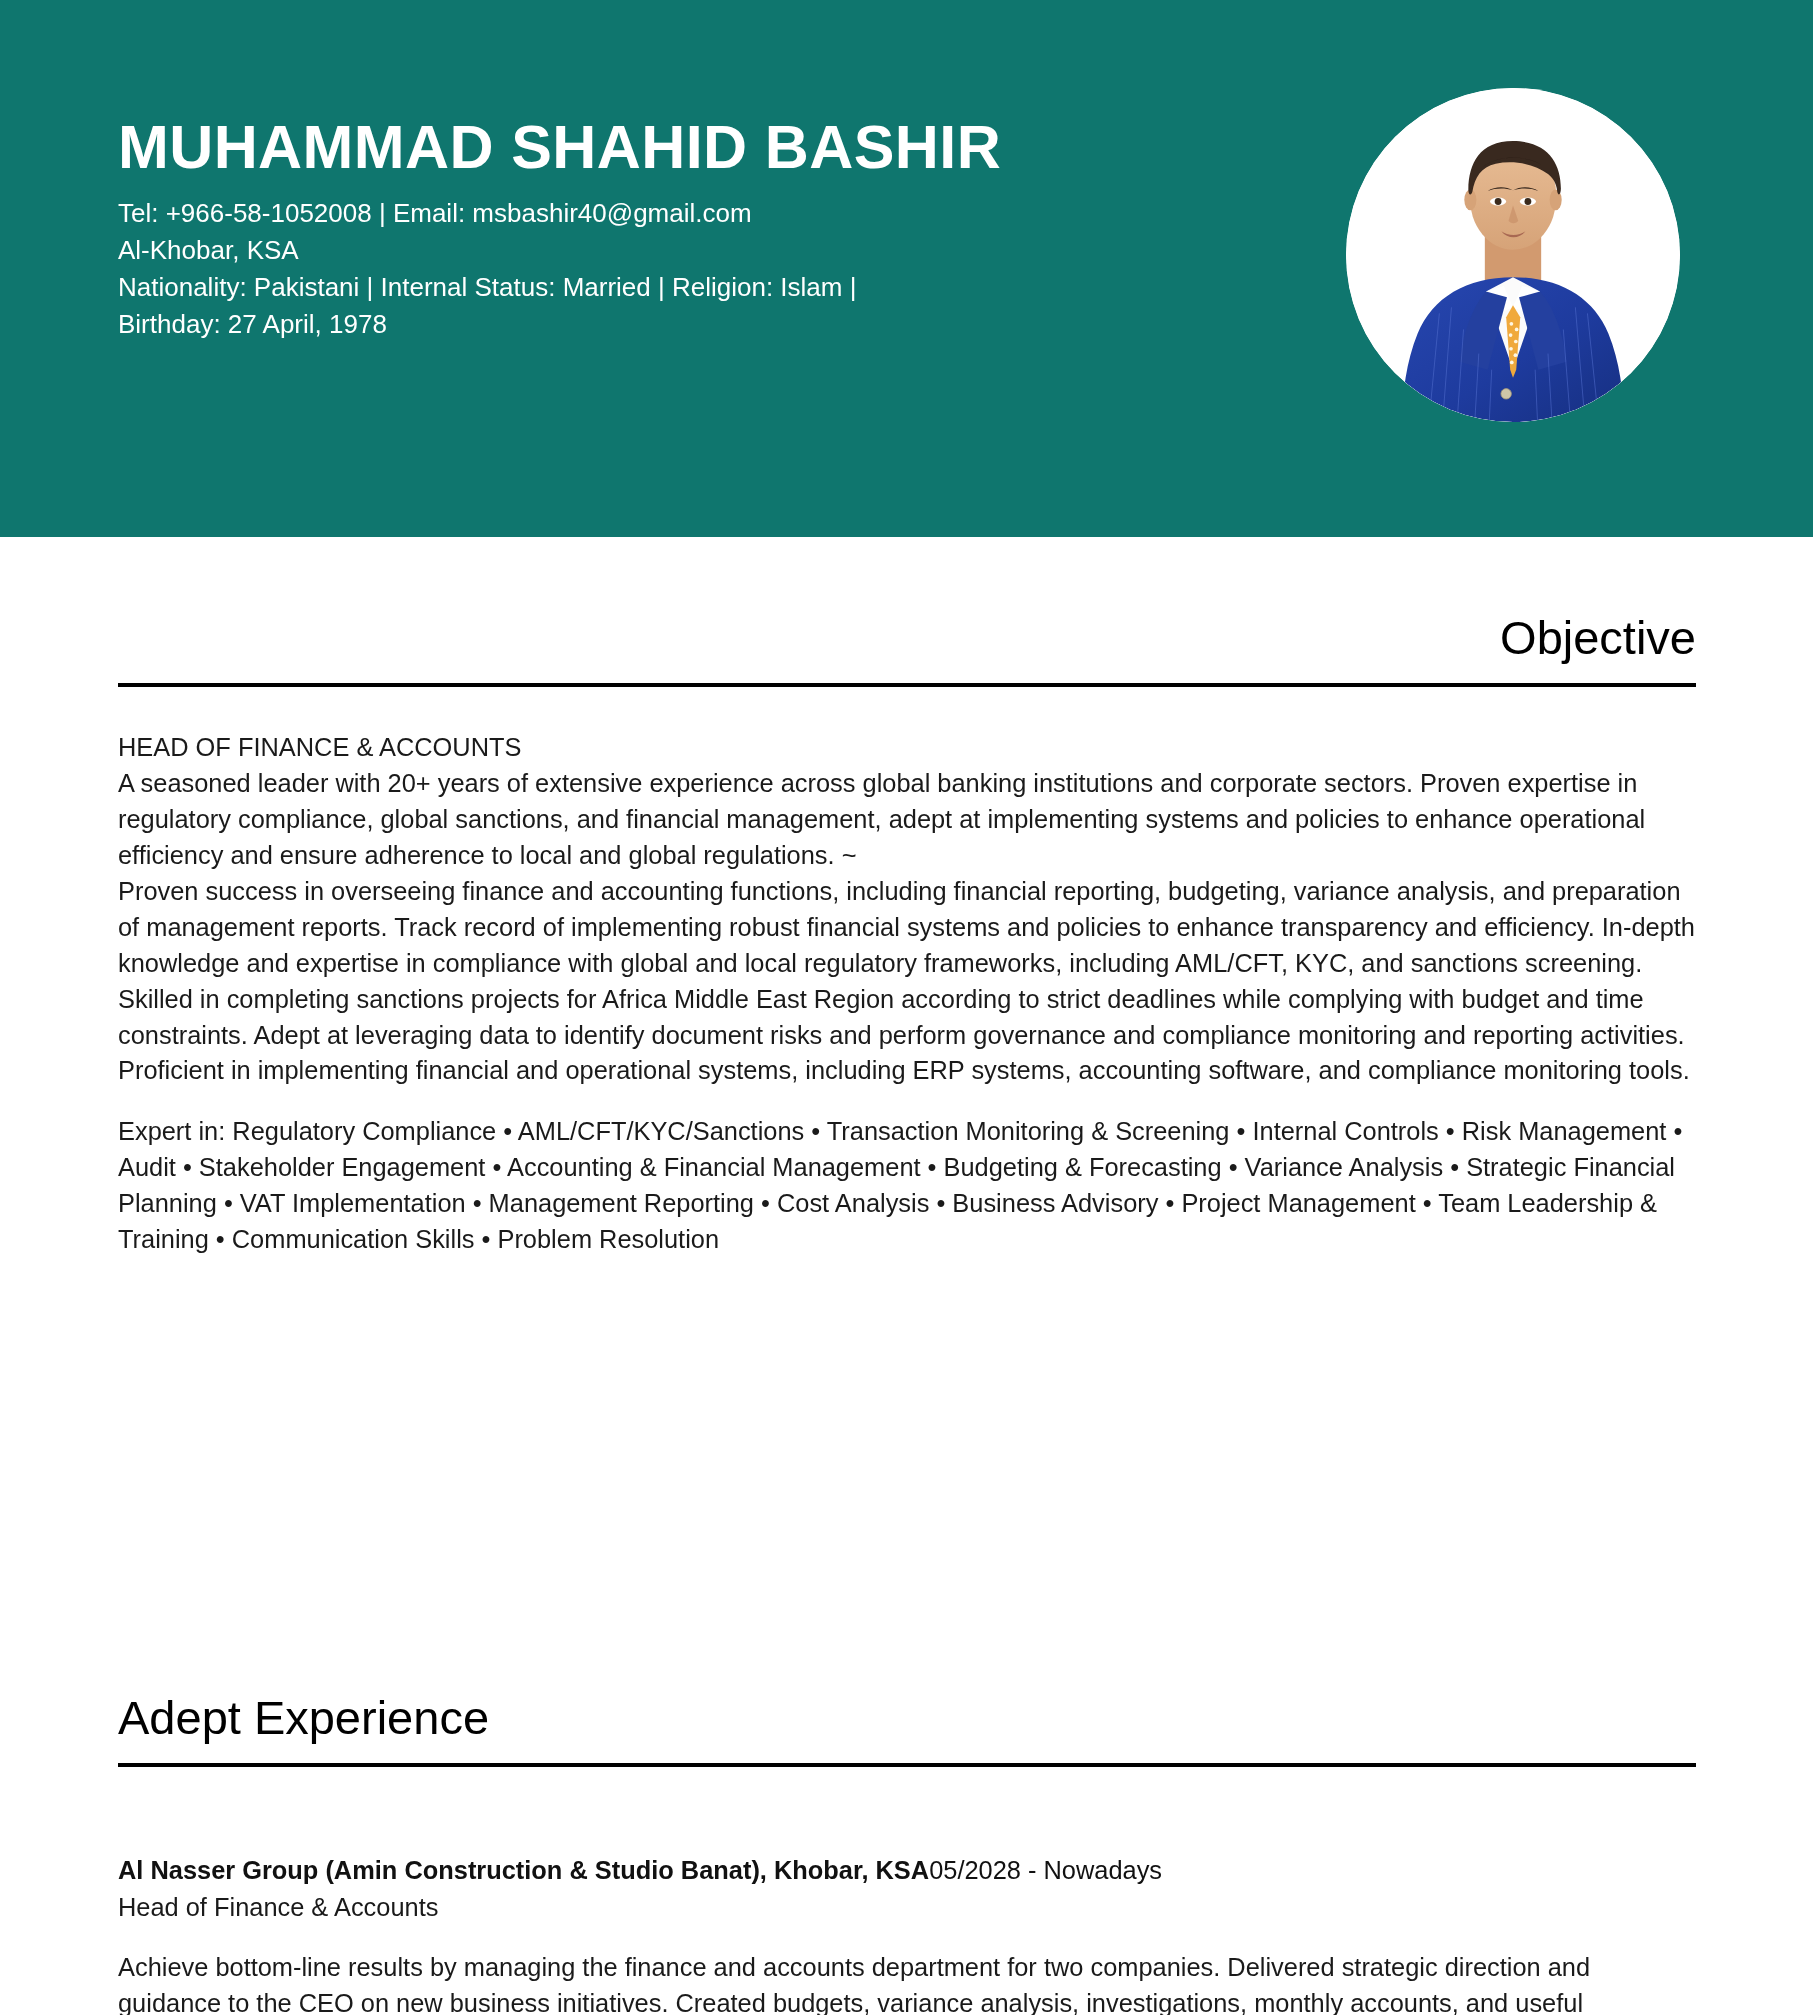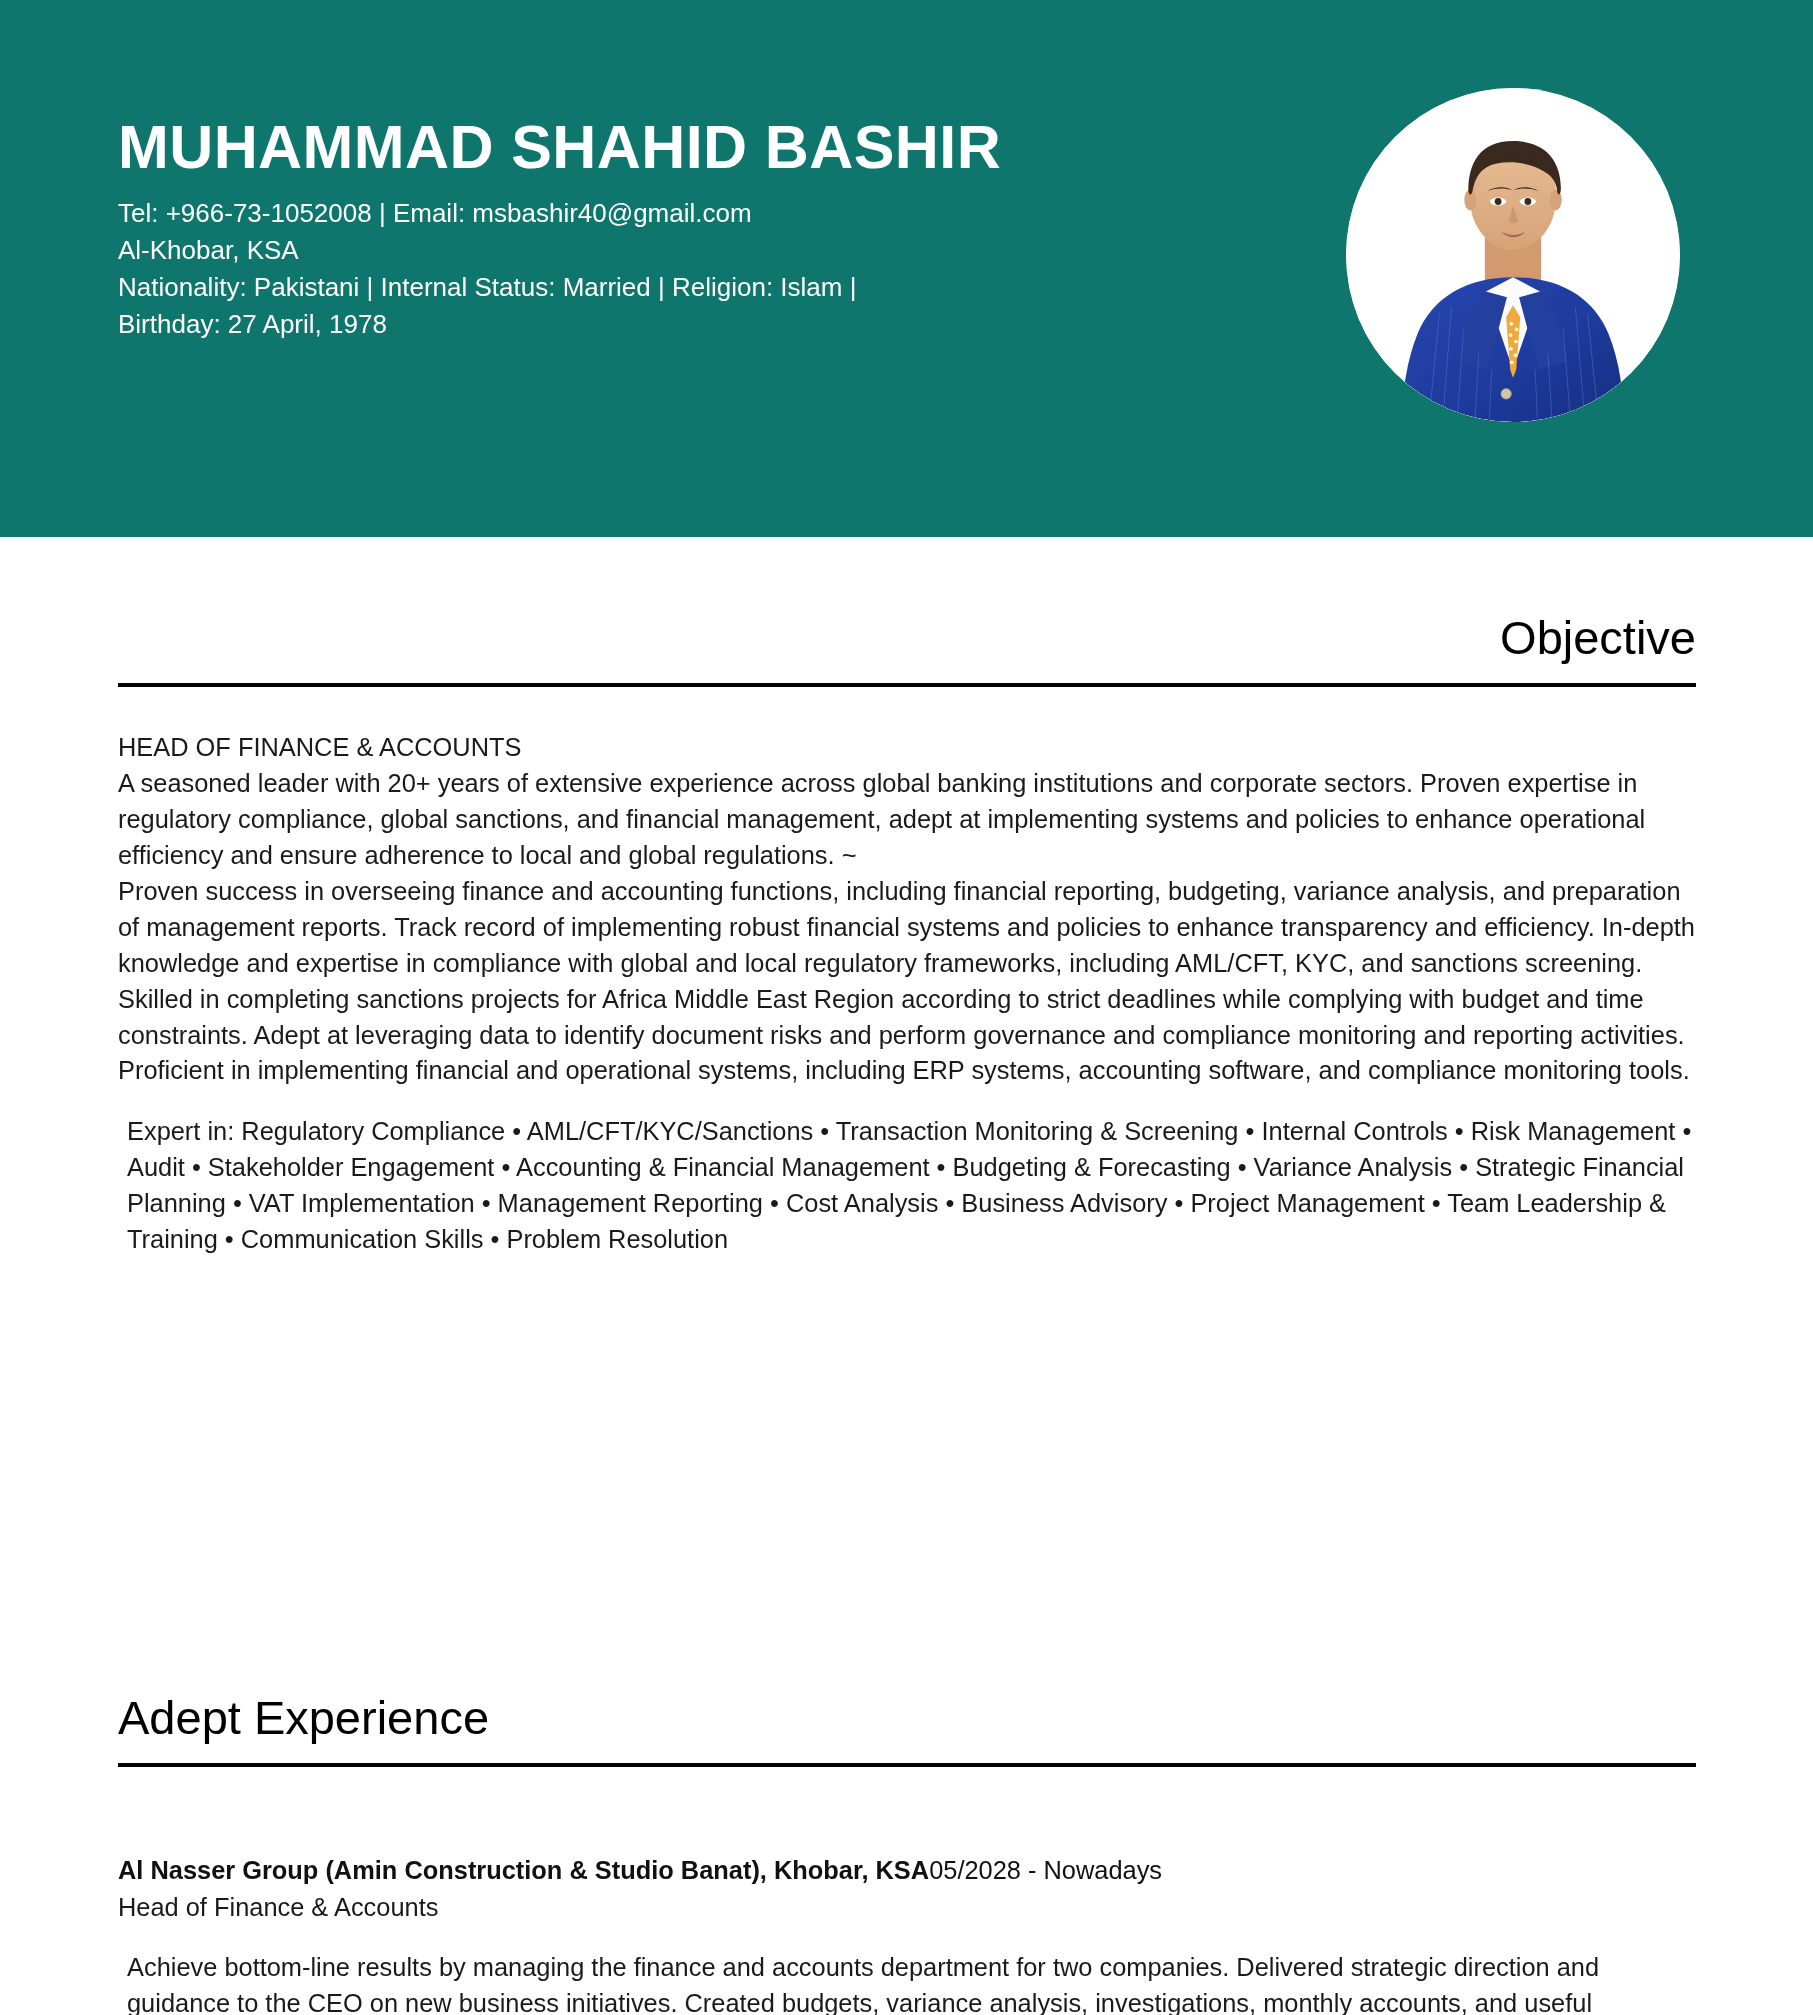--- a/index.html
+++ b/index.html
@@ -88,21 +88,21 @@
     margin-top: 22px;
   }
 
   .body-text {
     font-size: 25.4px;
     line-height: 1.415;
     color: #1a1a1a;
     margin: 0;
     font-weight: 400;
   }
-  .body-text.gap { margin-top: 25px; margin-left: 9px; }
+  .body-text.gap { margin-top: 25px; }
 
   
   .job-header {
     display: flex;
     align-items: baseline;
     width: 1578px;
   }
   .job-title {
     font-size: 25.4px;
     font-weight: 700;
@@ -125,21 +125,21 @@
     margin-top: 0.8px;
   }
 </style>
 </head>
 <body>
 
 <div class="header">
 
   <div class="header-inner">
     <h1 class="name">MUHAMMAD SHAHID BASHIR</h1>
-    <p class="contact-line">Tel:  +966-73-1052008  | Email: msbashir40@gmail.com</p>
+    <p class="contact-line">Tel:  +966-58-1052008  | Email: msbashir40@gmail.com</p>
     <p class="contact-line">Al-Khobar, KSA</p>
     <p class="contact-line">Nationality: Pakistani | Internal Status: Married | Religion: Islam |</p>
     <p class="contact-line">Birthday: 27 April, 1978</p>
   </div>
 
   <div class="photo-wrap">
     <svg class="photo-svg" viewBox="0 0 830 830" xmlns="http://www.w3.org/2000/svg">
       <defs>
         <clipPath id="circClip">
             <circle cx="415" cy="415" r="415"></circle>

